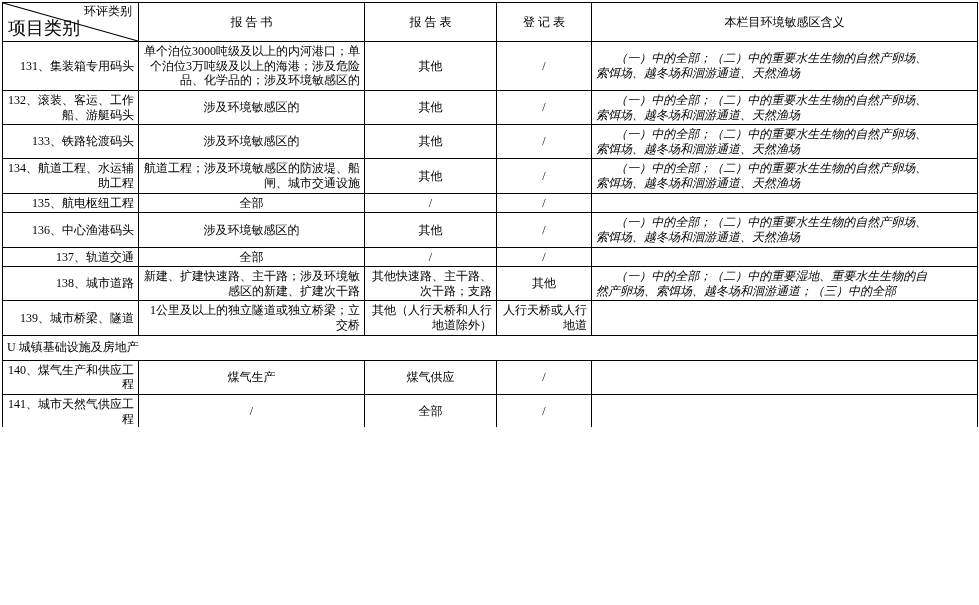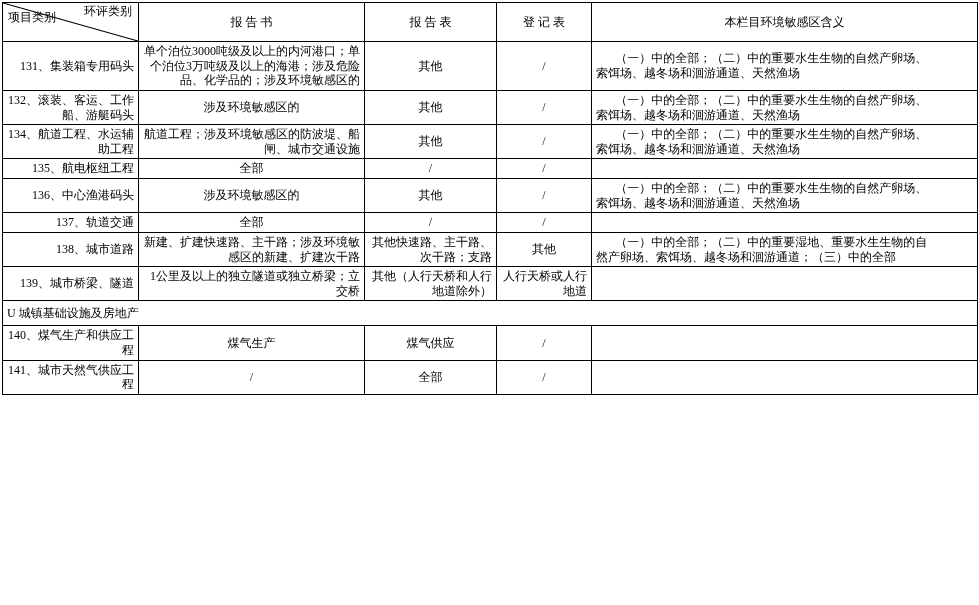--- a/index.html
+++ b/index.html
@@ -56,32 +56,32 @@
   td.corner .lbl-top {
     position: absolute;
     right: 6px;
     top: 1px;
     font-size: 12px;
     white-space: nowrap;
   }
   td.corner .lbl-bot {
     position: absolute;
     left: 5px;
-    bottom: 16px;
-    font-size: 12px;
+    bottom: 1px;
+    font-size: 18px;
     white-space: nowrap;
   }
   th.hdr {
     text-align: center;
     letter-spacing: 0px;
   }
   .cell-left { text-align: right; }
   .cell-ctr { text-align: center; }
   .meaning { text-align: left; padding-left: 10px; padding-right: 6px; }
-  .meaning .ln { display: block; }
+  .meaning .ln { display: block; font-style: italic; }
   .meaning .ind { text-indent: 1.6em; }
   td.section {
     text-align: left;
     font-weight: bold;
     padding-left: 4px;
     height: 20px;
   }
 </style>
 </head>
 <body>
@@ -125,20 +125,30 @@
           <td class="cell-left">132、滚装、客运、工作船、游艇码头</td>
           <td class="cell-ctr">涉及环境敏感区的</td>
           <td class="cell-ctr">其他</td>
           <td class="cell-ctr">/</td>
           <td class="meaning">
             <span class="ln ind">（一）中的全部；（二）中的重要水生生物的自然产卵场、</span>
             <span class="ln">索饵场、越冬场和洄游通道、天然渔场</span>
           </td>
         </tr>
         <tr>
+          <td class="cell-left">133、铁路轮渡码头</td>
+          <td class="cell-ctr">涉及环境敏感区的</td>
+          <td class="cell-ctr">其他</td>
+          <td class="cell-ctr">/</td>
+          <td class="meaning">
+            <span class="ln ind">（一）中的全部；（二）中的重要水生生物的自然产卵场、</span>
+            <span class="ln">索饵场、越冬场和洄游通道、天然渔场</span>
+          </td>
+        </tr>
+        <tr>
           <td class="cell-left">134、航道工程、水运辅助工程</td>
           <td class="cell-left">航道工程；涉及环境敏感区的防波堤、船闸、城市交通设施</td>
           <td class="cell-ctr">其他</td>
           <td class="cell-ctr">/</td>
           <td class="meaning">
             <span class="ln ind">（一）中的全部；（二）中的重要水生生物的自然产卵场、</span>
             <span class="ln">索饵场、越冬场和洄游通道、天然渔场</span>
           </td>
         </tr>
         <tr>

